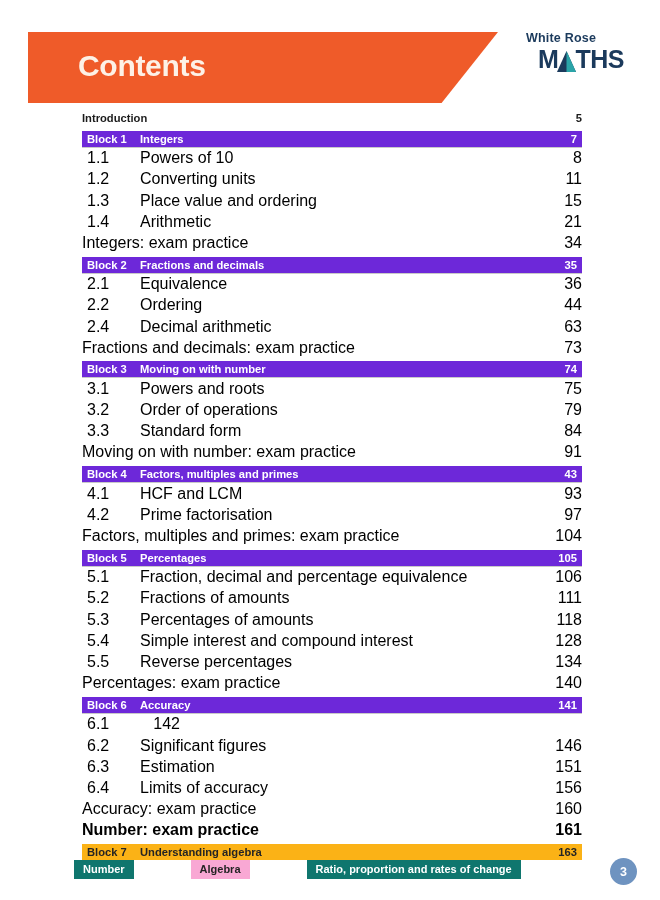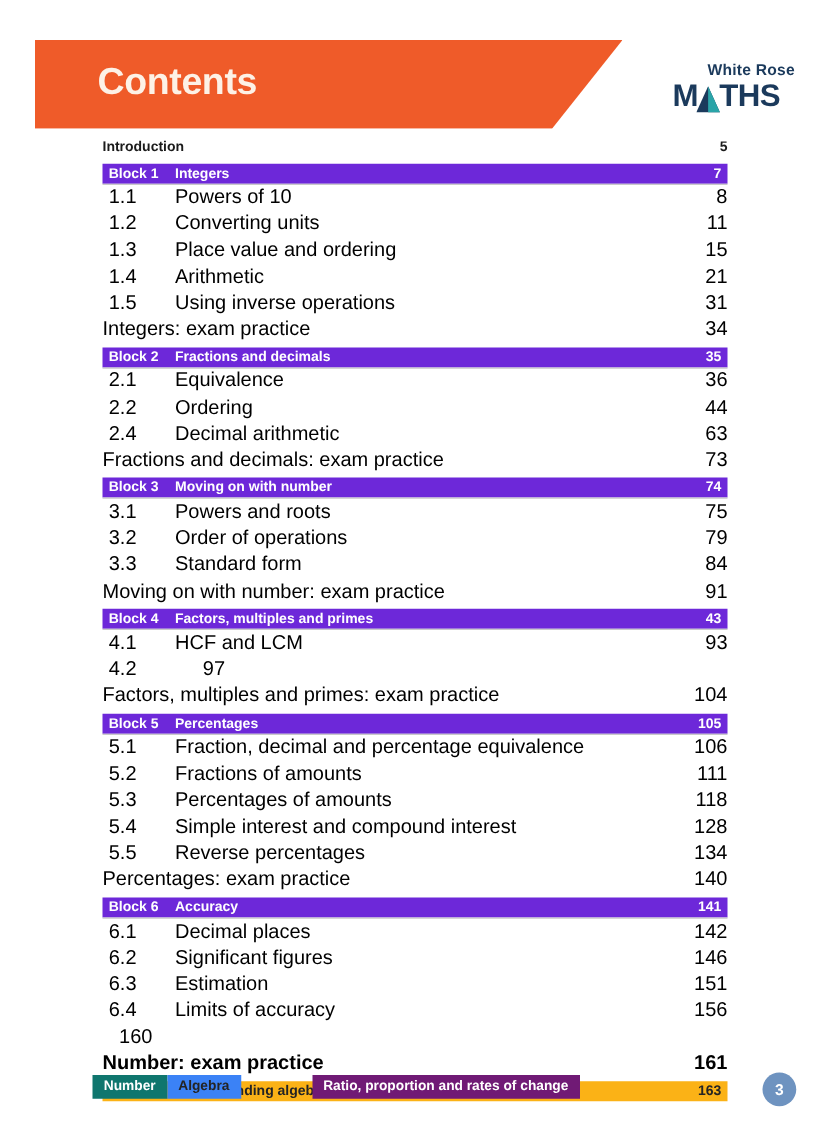--- a/index.html
+++ b/index.html
@@ -37,23 +37,23 @@
     font-size: 30px;
     font-weight: bold;
     color: #fdf1e6;
     letter-spacing: -0.3px;
   }
 
   
   .logo {
     position: absolute;
     right: 24px;
-    top: 50px;
+    top: 32px;
     width: 110px;
-    text-align: right;
+    text-align: left;
     line-height: 1;
   }
   .logo-top {
     font-size: 12.5px;
     font-weight: bold;
     color: #1b3a5c;
     letter-spacing: 0.2px;
   }
   .logo-bottom {
     font-size: 25px;
@@ -174,22 +174,22 @@
     align-items: center;
   }
   .badge {
     font-size: 11px;
     font-weight: bold;
     color: #ffffff;
     padding: 3px 9px 4px 9px;
     white-space: nowrap;
   }
   .badge-number { background: #0f766e; }
-  .badge-algebra { background: #3b82f6; color: #242424; }
-  .badge-ratio { background: #701a75; margin-left: 57px; text-align: right; }
+  .badge-algebra { background: #f9a8d4; color: #242424; margin-left: 57px; }
+  .badge-ratio { background: #0f766e; margin-left: 57px; text-align: right; }
 
   .page-circle {
     position: absolute;
     right: 23px;
     top: 0px;
     width: 27px;
     height: 27px;
     border-radius: 50%;
     background: #6e93c0;
     color: #ffffff;
@@ -249,25 +249,20 @@
         <div class="sub">
           <span class="num">1.3</span>
           <span class="label">Place value and ordering</span>
           <span class="pg">15</span>
         </div>
         <div class="sub">
           <span class="num">1.4</span>
           <span class="label">Arithmetic</span>
           <span class="pg">21</span>
         </div>
-        <div class="sub">
-          <span class="num">1.5</span>
-          <span class="label">Using inverse operations</span>
-          <span class="pg">31</span>
-        </div>
         <div class="exam">
           <span class="label">Integers: exam practice</span>
           <span class="pg">34</span>
         </div>
       </div>
       <div class="block-group">
         <div class="block-head number">
           <span class="bnum">Block 2</span>
           <span class="btitle">Fractions and decimals</span>
           <span class="pg">35</span>
@@ -327,20 +322,21 @@
           <span class="pg">43</span>
         </div>
         <div class="sep"></div>
         <div class="sub">
           <span class="num">4.1</span>
           <span class="label">HCF and LCM</span>
           <span class="pg">93</span>
         </div>
         <div class="sub">
           <span class="num">4.2</span>
+          <span class="label">Prime factorisation</span>
           <span class="pg">97</span>
         </div>
         <div class="exam">
           <span class="label">Factors, multiples and primes: exam practice</span>
           <span class="pg">104</span>
         </div>
       </div>
       <div class="block-group">
         <div class="block-head number">
           <span class="bnum">Block 5</span>
@@ -380,39 +376,39 @@
       </div>
       <div class="block-group">
         <div class="block-head number">
           <span class="bnum">Block 6</span>
           <span class="btitle">Accuracy</span>
           <span class="pg">141</span>
         </div>
         <div class="sep"></div>
         <div class="sub">
           <span class="num">6.1</span>
-          <span class="label">Decimal places</span>
           <span class="pg">142</span>
         </div>
         <div class="sub">
           <span class="num">6.2</span>
           <span class="label">Significant figures</span>
           <span class="pg">146</span>
         </div>
         <div class="sub">
           <span class="num">6.3</span>
           <span class="label">Estimation</span>
           <span class="pg">151</span>
         </div>
         <div class="sub">
           <span class="num">6.4</span>
           <span class="label">Limits of accuracy</span>
           <span class="pg">156</span>
         </div>
         <div class="exam">
+          <span class="label">Accuracy: exam practice</span>
           <span class="pg">160</span>
         </div>
         <div class="exam bold">
           <span class="label">Number: exam practice</span>
           <span class="pg">161</span>
         </div>
       </div>
       <div class="block-group">
         <div class="block-head algebra">
           <span class="bnum">Block 7</span>

